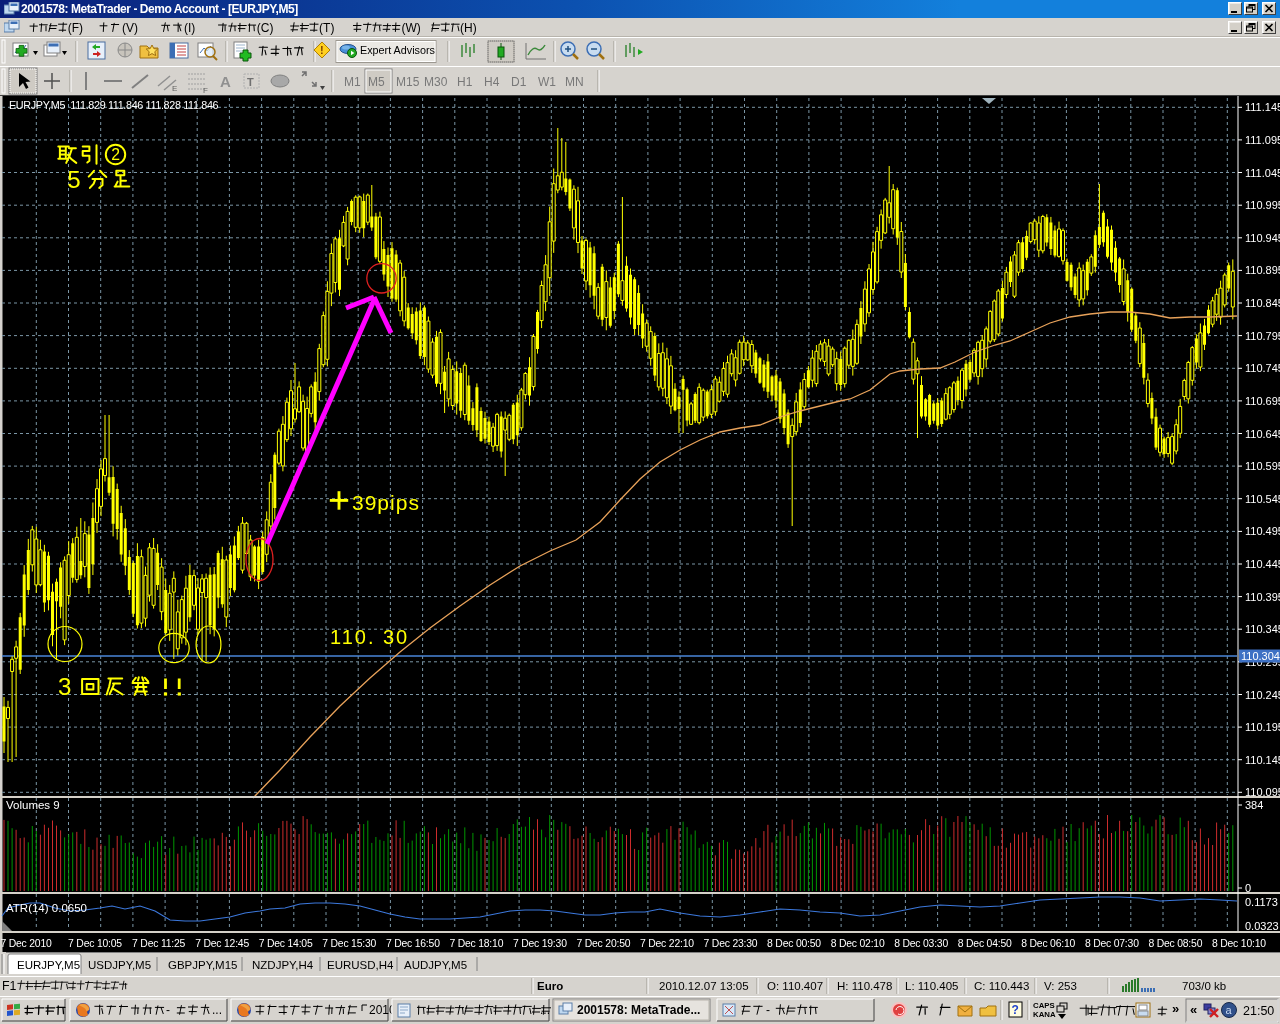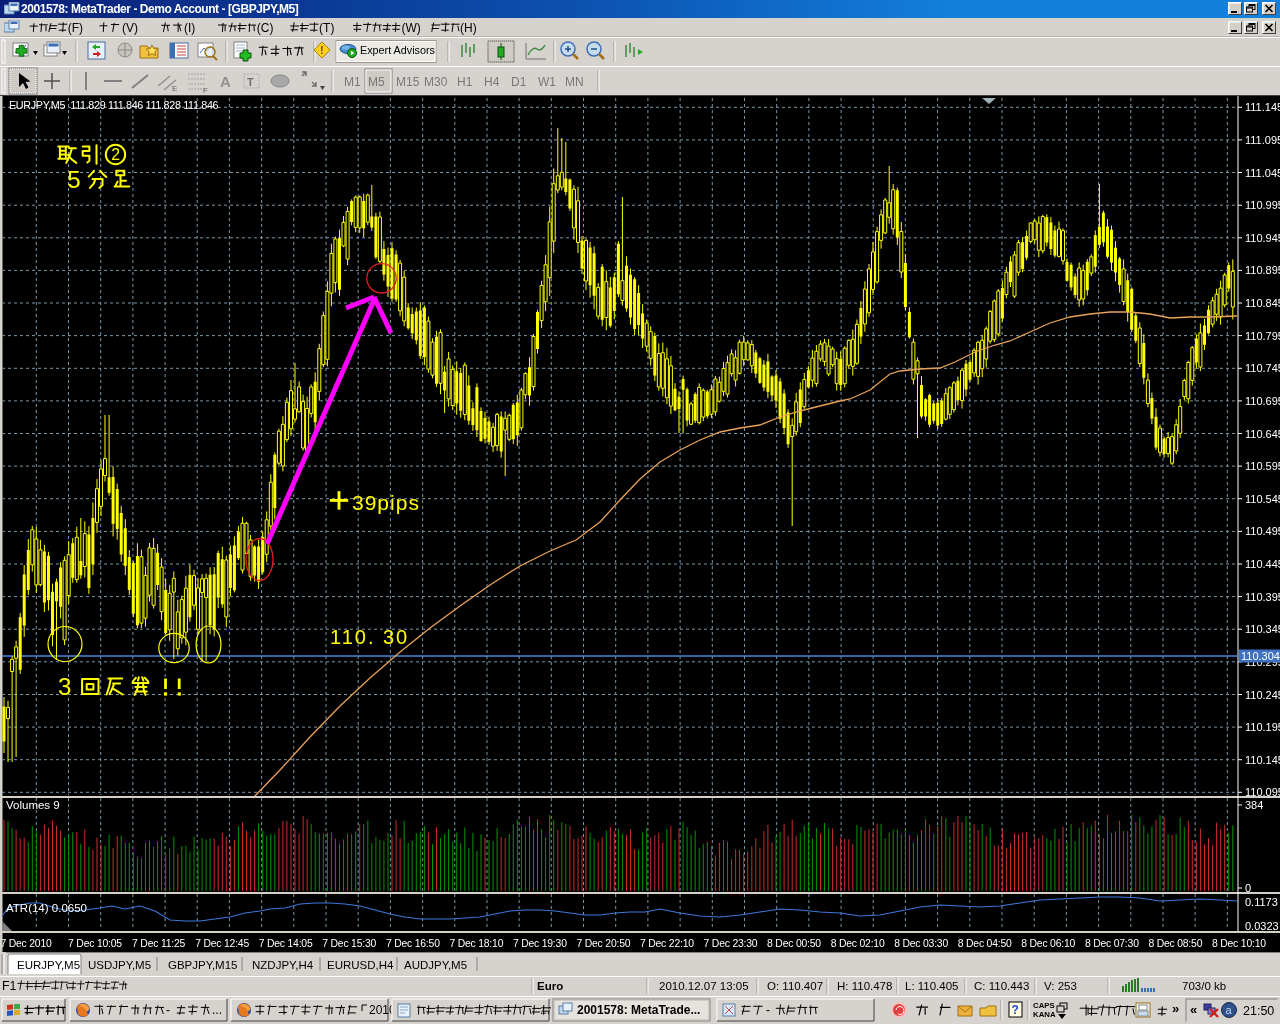--- a/index.html
+++ b/index.html
@@ -1,19 +1,19 @@
 <!DOCTYPE html>
 <html><head><meta charset="utf-8"><style>*{margin:0;padding:0;box-sizing:border-box}body{width:1280px;height:1024px;overflow:hidden;font-family:"Liberation Sans",sans-serif;background:#000}</style></head><body>
 <div style="position:absolute;left:0;top:0;width:1280px;height:18px;background:linear-gradient(90deg,#0A1E78 0%,#0C51B0 45%,#1380DC 75%,#1380DC 100%)">
     <svg width="16" height="14" style="position:absolute;left:4px;top:2px">
       <rect x="0" y="3" width="10" height="9" fill="#BFD8F0" stroke="#5A7EA8"></rect>
       <rect x="5" y="0" width="10" height="9" fill="#E8F0FA" stroke="#5A7EA8"></rect>
       <rect x="6.5" y="1.5" width="7" height="2.5" fill="#3C6EB4"></rect>
     </svg>
-    <div style="position:absolute;left:21px;top:2px;font-weight:bold;font-size:12px;letter-spacing:-0.45px;color:#fff">2001578: MetaTrader - Demo Account - [GBPJPY,M5]</div>
+    <div style="position:absolute;left:21px;top:2px;font-weight:bold;font-size:12px;letter-spacing:-0.45px;color:#fff">2001578: MetaTrader - Demo Account - [EURJPY,M5]</div>
     <div style="position:absolute;left:1228px;top:2px;width:14px;height:13px;background:#D4D0C8;border:1px solid;border-color:#fff #404040 #404040 #fff;box-shadow:inset 1px 1px 0 #ECEAE6">
       <div style="position:absolute;left:2px;top:8px;width:6px;height:2px;background:#000"></div>
     </div>
     <div style="position:absolute;left:1244px;top:2px;width:14px;height:13px;background:#D4D0C8;border:1px solid;border-color:#fff #404040 #404040 #fff;box-shadow:inset 1px 1px 0 #ECEAE6">
       <svg width="12" height="11" style="position:absolute;left:0;top:0">
         <rect x="4" y="1.5" width="6" height="5" fill="none" stroke="#000"></rect>
         <rect x="1.5" y="4" width="6" height="5" fill="#D4D0C8" stroke="#000"></rect>
         <line x1="4" y1="2.5" x2="10" y2="2.5" stroke="#000"></line>
         <line x1="1.5" y1="5" x2="7.5" y2="5" stroke="#000"></line>
       </svg>

